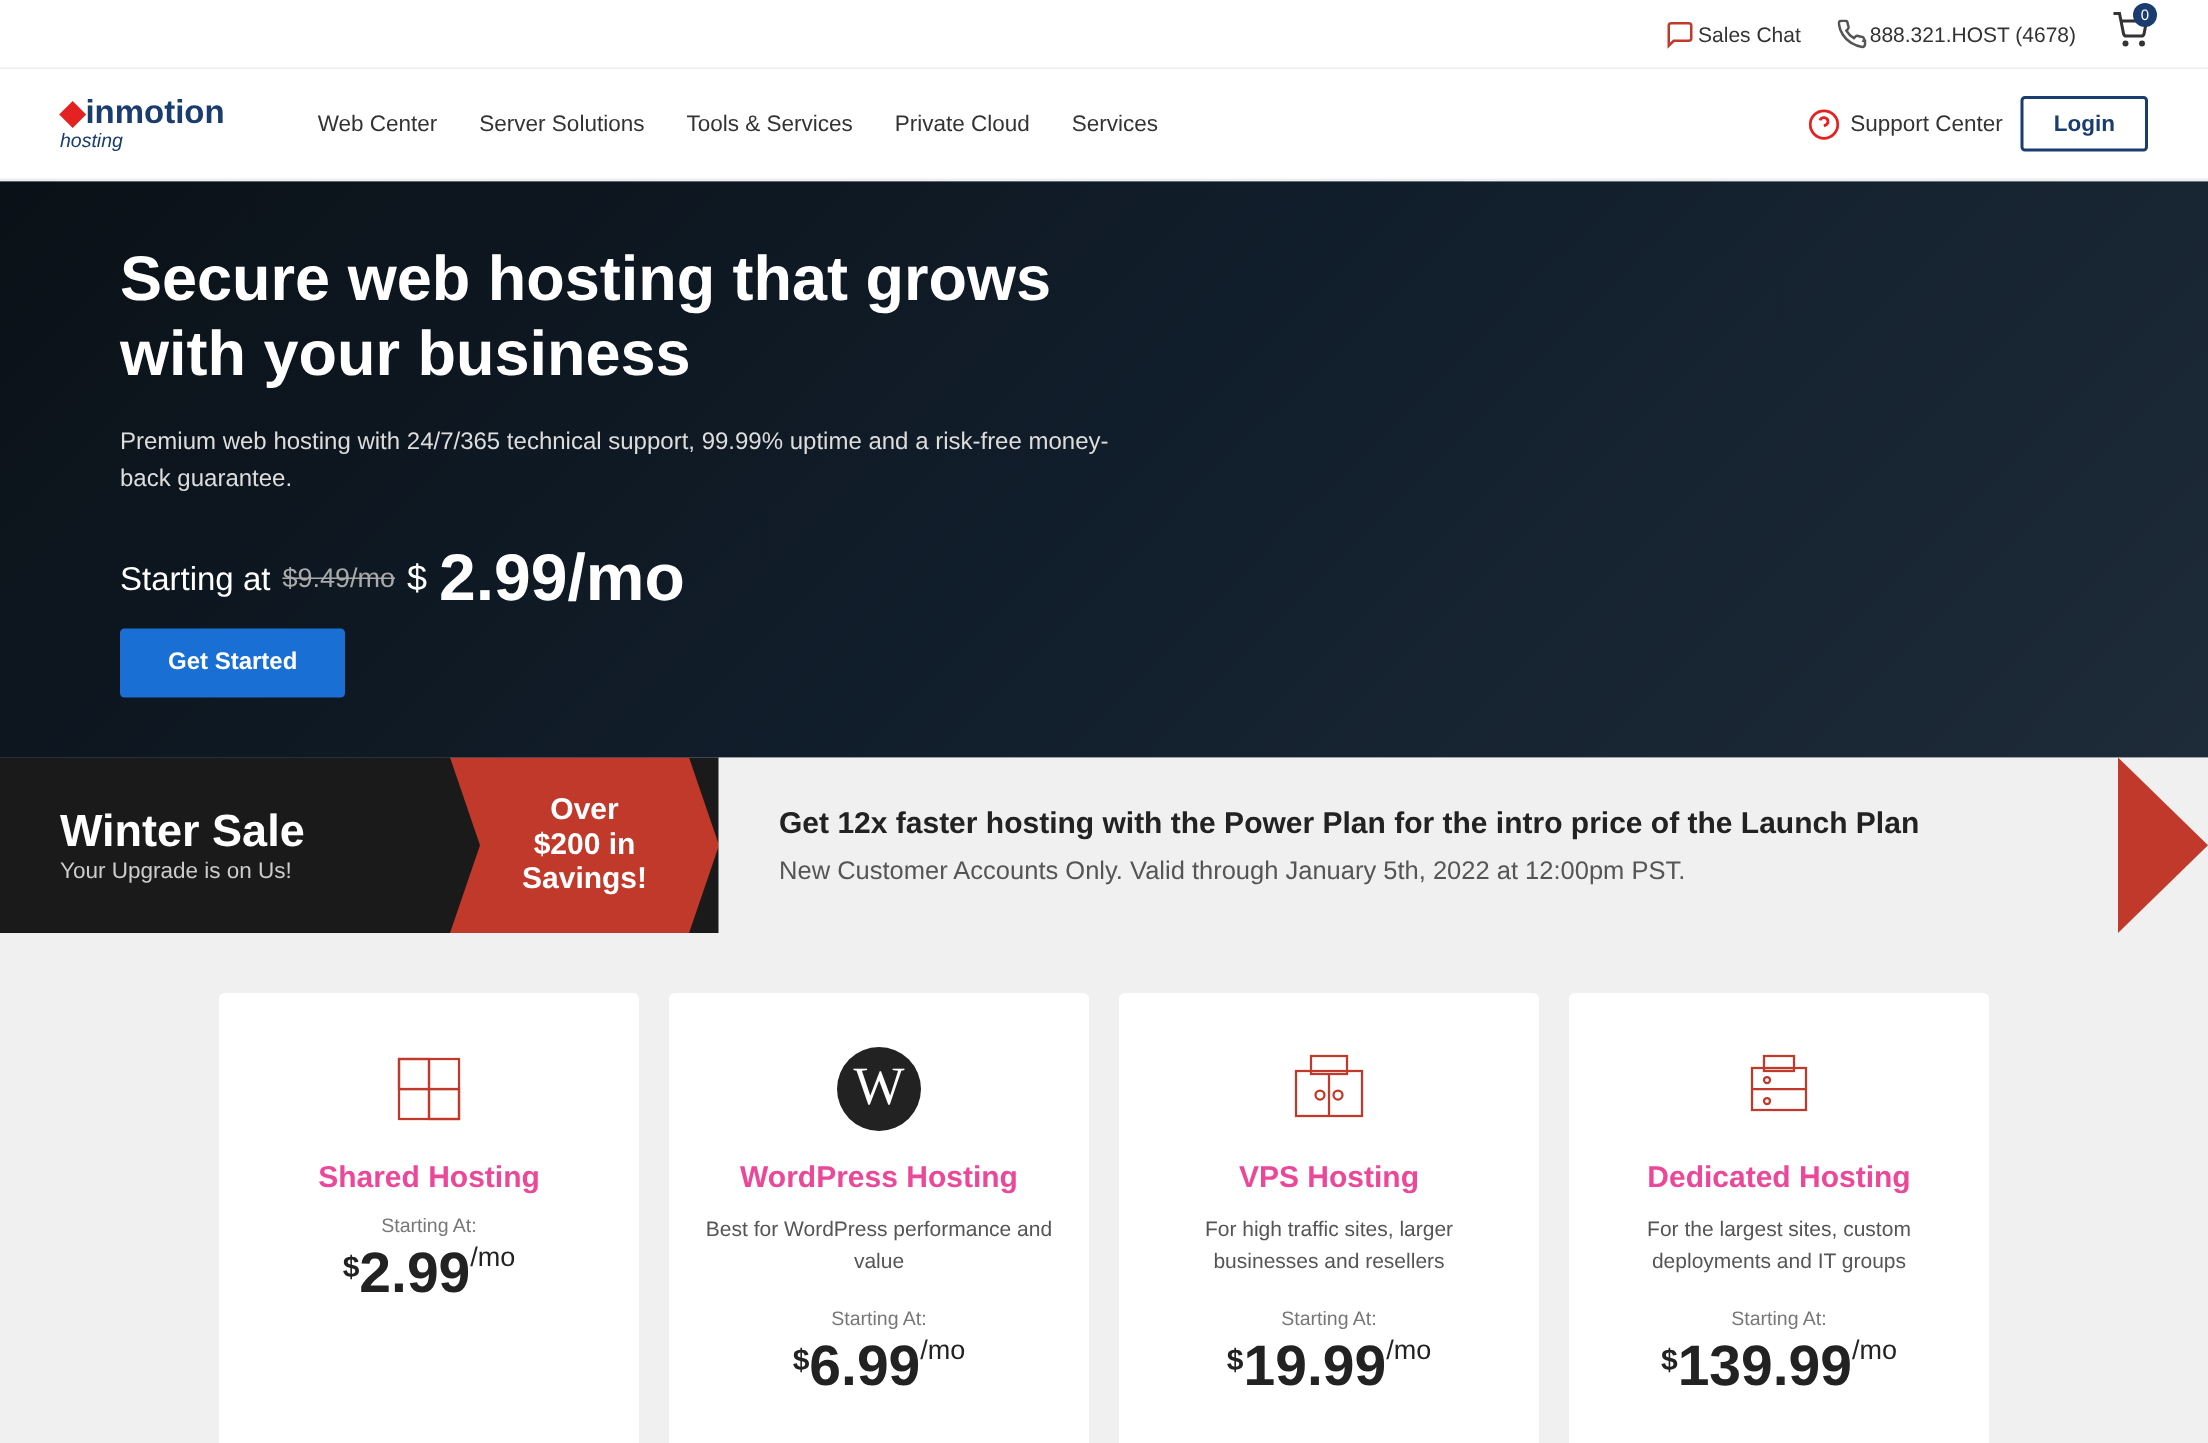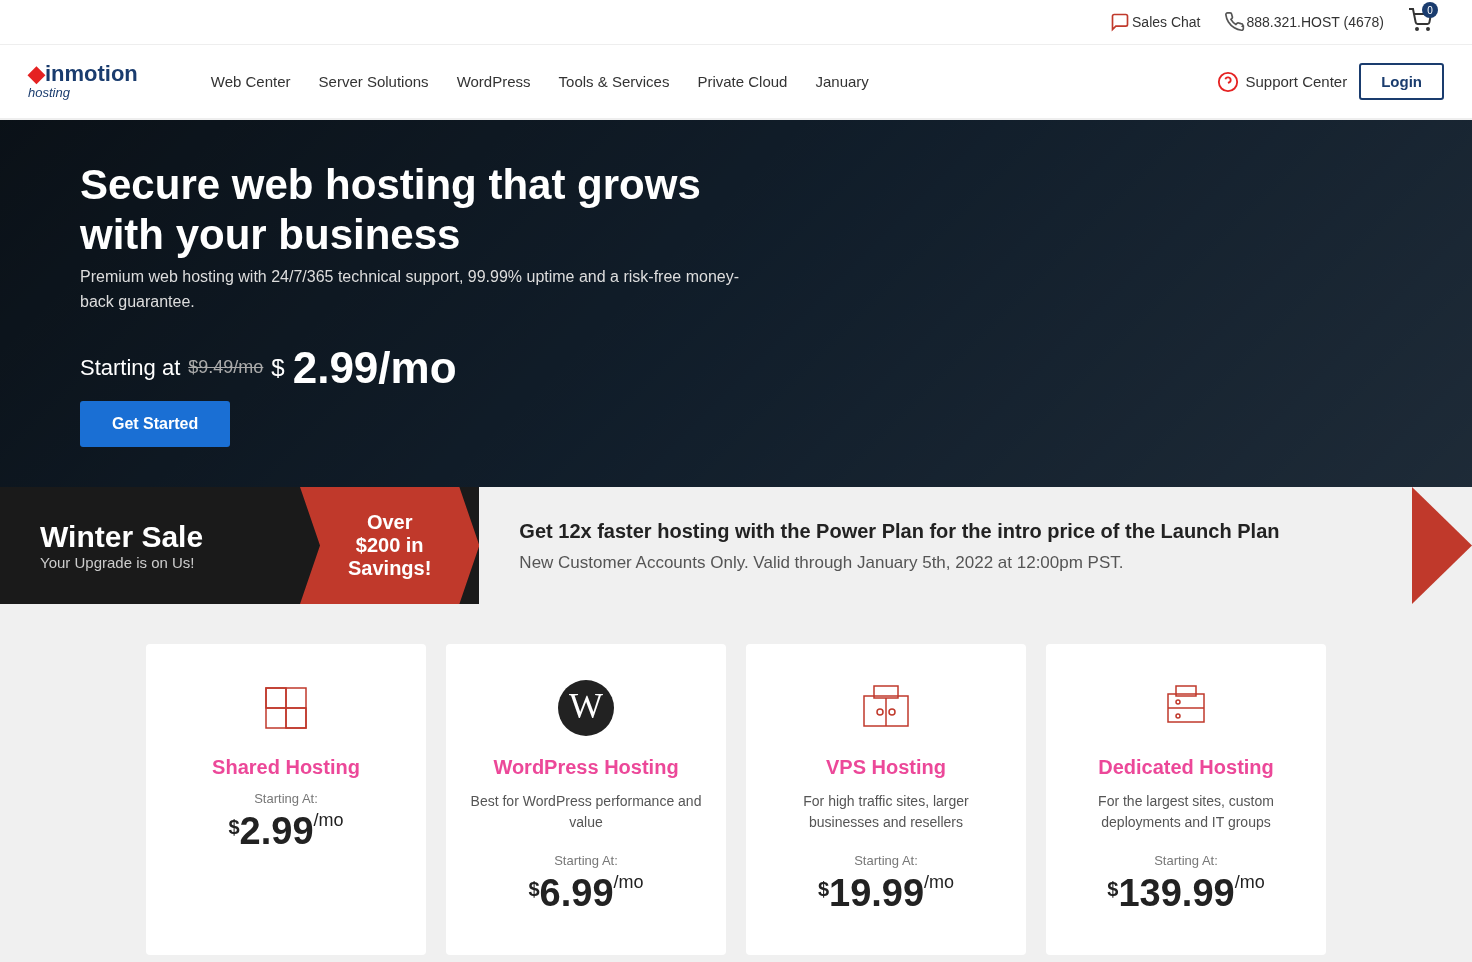--- a/index.html
+++ b/index.html
@@ -37,24 +37,24 @@
       height: 16px;
       display: flex;
       align-items: center;
       justify-content: center;
     }
 
     
     .nav {
       display: flex;
       align-items: center;
-      padding: 0 28px;
+      padding: 0 40px;
       background: #fff;
       border-bottom: 2px solid #eee;
-      gap: 47px;
+      gap: 36px;
     }
     .logo-wrap { margin-right: 16px; padding: 12px 0; }
     .logo-text { font-size: 22px; font-weight: bold; color: #1a3c6e; line-height: 1; }
     .logo-sub { font-size: 13px; color: #1a3c6e; font-style: italic; }
     .nav-items { display: flex; gap: 8px; flex: 1; }
     .nav-item {
       padding: 28px 10px;
       font-size: 15px;
       color: #333;
       cursor: pointer;
@@ -85,21 +85,21 @@
       position: relative;
       min-height: 280px;
       background: linear-gradient(rgba(0,0,0,0.6), rgba(0,0,0,0.6)), 
                   linear-gradient(135deg, #1a2a3a 0%, #2a4a6a 50%, #4a6a8a 100%);
       display: flex;
       align-items: center;
       padding: 40px 80px;
       overflow: hidden;
     }
     .hero-content { max-width: 680px; color: #fff; }
-    .hero-title { font-size: 42px; font-weight: bold; line-height: 1.2; margin-bottom: 3px; }
+    .hero-title { font-size: 42px; font-weight: bold; line-height: 1.2; margin-bottom: 20px; }
     .hero-subtitle { font-size: 16px; line-height: 1.6; margin-bottom: 28px; color: #ddd; }
     .hero-price { font-size: 22px; color: #fff; margin-bottom: 8px; display: flex; align-items: center; gap: 8px; }
     .hero-price-strike { text-decoration: line-through; color: #aaa; font-size: 18px; }
     .hero-price-main { font-size: 44px; font-weight: bold; }
     .hero-cta {
       background: #1a6fd4;
       color: #fff;
       border: none;
       padding: 14px 32px;
       font-size: 16px;
@@ -222,24 +222,23 @@
 <nav class="nav">
   <div class="logo-wrap">
     <div class="logo-text">
       <span style="color:#e52222;">◆</span><span>inmotion</span>
     </div>
     <div class="logo-sub">hosting</div>
   </div>
   <div class="nav-items">
     <span class="nav-item">Web Center</span>
     <span class="nav-item">Server Solutions</span>
-    <span class="nav-item">WordPress</span>
     <span class="nav-item">Tools &amp; Services</span>
     <span class="nav-item">Private Cloud</span>
-    <span class="nav-item">January</span>
+    <span class="nav-item">Services</span>
   </div>
   <div class="nav-right">
     <div class="support-link">
       <svg width="22" height="22" viewBox="0 0 24 24" fill="none" stroke="#e52222" stroke-width="2">
         <circle cx="12" cy="12" r="10"></circle>
         <path d="M9.09 9a3 3 0 0 1 5.83 1c0 2-3 3-3 3"></path>
         <line x1="12" y1="17" x2="12.01" y2="17" stroke-width="3"></line>
       </svg>
       <span>Support Center</span>
     </div>

